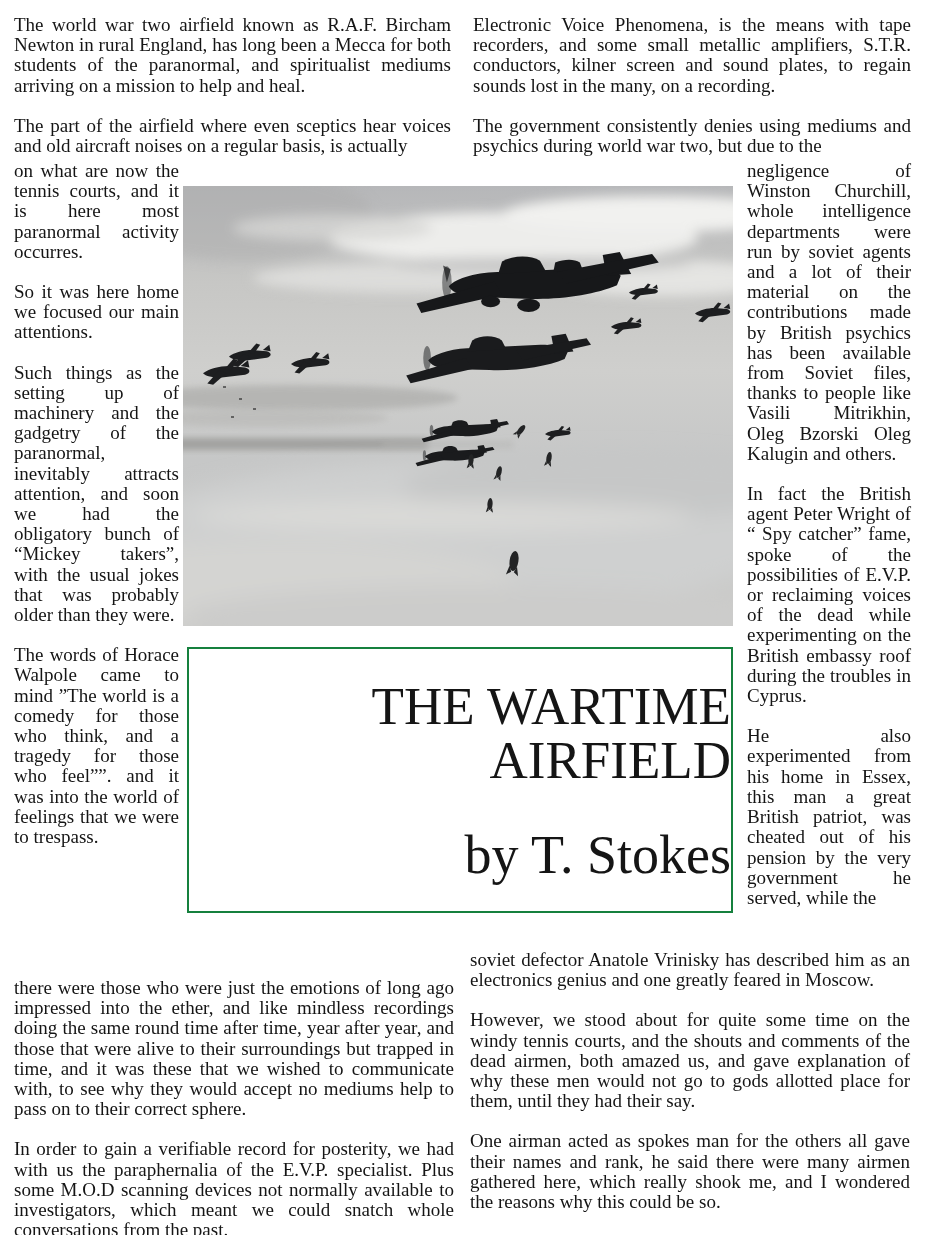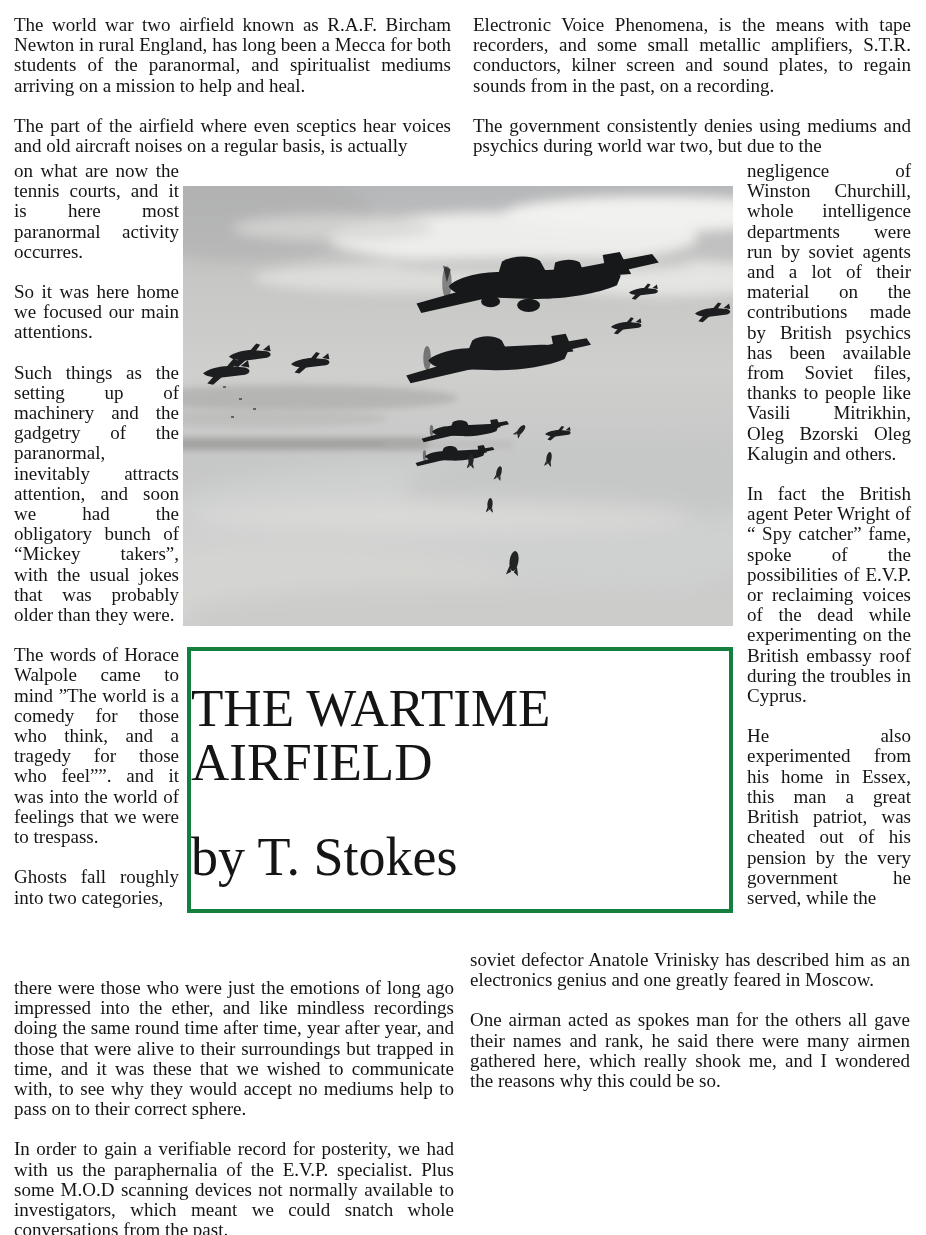--- a/index.html
+++ b/index.html
@@ -8,61 +8,61 @@
     font-family:"Liberation Serif","DejaVu Serif",serif;color:#151515;
     overflow:hidden;
   }
   .tcol{position:absolute;text-align:justify;font-size:19px;line-height:20.2px;}
   .tcol p{margin:0 0 20px 0;}
   .tcol p:last-child{margin-bottom:0;}
   .photo-wrap{position:absolute;left:183px;top:186px;width:550px;height:440px;}
   .photo-wrap svg{display:block;width:100%;height:100%;}
   .title-box{
     position:absolute;left:187px;top:647px;width:546px;height:266px;
-    border:4px solid #15803d;box-sizing:border-box;text-align:left;
+    border:2px solid #15803d;box-sizing:border-box;text-align:right;
   }
   .title-line{font-size:53px;line-height:54px;margin-top:30px;}
   .byline{font-size:54px;line-height:44px;margin-top:46px;}
 </style>
 </head>
 <body>
 
 <div class="page">
 
   <div class="tcol" style="left:14px;top:15px;width:437px;">
     <p>The world war two airfield known as R.A.F. Bircham Newton in rural England,  has long been a Mecca for both students of the paranormal, and spiritualist mediums arriving on a mission to help and heal.</p>
     <p>The part of the airfield where even sceptics hear voices and old aircraft noises on a regular basis, is actually</p>
   </div>
 
   <div class="tcol" style="left:14px;top:161px;width:165px;">
     <p>on what are now the tennis courts, and it is here most paranormal activity occurres.</p>
     <p>So it was here home we focused our main attentions.</p>
     <p>Such things as the setting up of machinery and the gadgetry of the paranormal, inevitably attracts attention, and soon we had the obligatory bunch of “Mickey takers”, with the usual jokes that was probably older than they were.</p>
     <p>The words of Horace Walpole came to mind ”The world is a comedy for those who think, and a tragedy for those who feel””. and it was into the world of feelings that we were to trespass.</p>
-    <p>Ghosts fall roughly into two categories,</p>
   </div>
 
   <div class="tcol" style="left:14px;top:950px;width:440px;margin-top:28px;">
     <p>there were those who were just the emotions of long ago impressed into the ether, and like mindless recordings doing the same round time after time, year after year, and those that were alive to their surroundings but trapped in time, and it was these that we wished to communicate with, to see why they would accept no mediums help to pass on to their correct sphere.</p>
     <p>In order to gain a verifiable record for posterity, we had with us the paraphernalia of the E.V.P. specialist. Plus some M.O.D scanning devices not normally available to investigators, which meant we could snatch whole conversations from the past.</p>
   </div>
 
   <div class="tcol" style="left:473px;top:15px;width:438px;">
-    <p>Electronic Voice Phenomena, is the means with tape recorders, and some small metallic amplifiers, S.T.R. conductors, kilner screen and sound plates, to regain sounds from in the past, on a recording.</p>
+    <p>Electronic Voice Phenomena, is the means with tape recorders, and some small metallic amplifiers, S.T.R. conductors, kilner screen and sound plates, to regain sounds lost in the many, on a recording.</p>
     <p>The government consistently denies using mediums and psychics during world war two, but due to the</p>
   </div>
 
   <div class="tcol" style="left:747px;top:161px;width:164px;">
     <p>negligence of Winston Churchill, whole intelligence departments were run by soviet agents and a lot of their material on the contributions made by British psychics has been available from Soviet files, thanks to people like Vasili Mitrikhin, Oleg Bzorski Oleg Kalugin and others.</p>
     <p>In fact the British agent Peter Wright of “ Spy catcher” fame, spoke of the possibilities of E.V.P. or reclaiming voices of the dead while experimenting on the British embassy roof during the troubles in Cyprus.</p>
     <p>He also experimented from his home in Essex, this man a great British patriot, was cheated out of his pension by the very government he served, while the</p>
   </div>
 
   <div class="tcol" style="left:470px;top:950px;width:440px;">
     <p>soviet defector  Anatole Vrinisky has described him as an electronics genius and one greatly feared in Moscow.</p>
+    <p>However, we stood about for quite some time on the windy tennis courts, and the shouts and comments of the dead airmen, both amazed us, and gave explanation of why these men would not go to gods allotted place for them, until they had their say.</p>
     <p>One airman acted as spokes man for the others all gave their names and rank,  he said there were many airmen gathered here, which really shook me, and I wondered the reasons why this could be so.</p>
   </div>
 
   <div class="photo-wrap" role="img" aria-label="Black and white wartime photograph of dark bomber aircraft silhouettes flying above clouds and releasing bombs">
     <svg viewBox="0 0 550 440" preserveAspectRatio="none">
       <defs>
         <linearGradient id="sky" x1="0" y1="0" x2="0" y2="1">
           <stop offset="0" stop-color="#b6b7b9"></stop>
           <stop offset="0.22" stop-color="#c7c7c5"></stop>
           <stop offset="0.42" stop-color="#cfcfcd"></stop>

